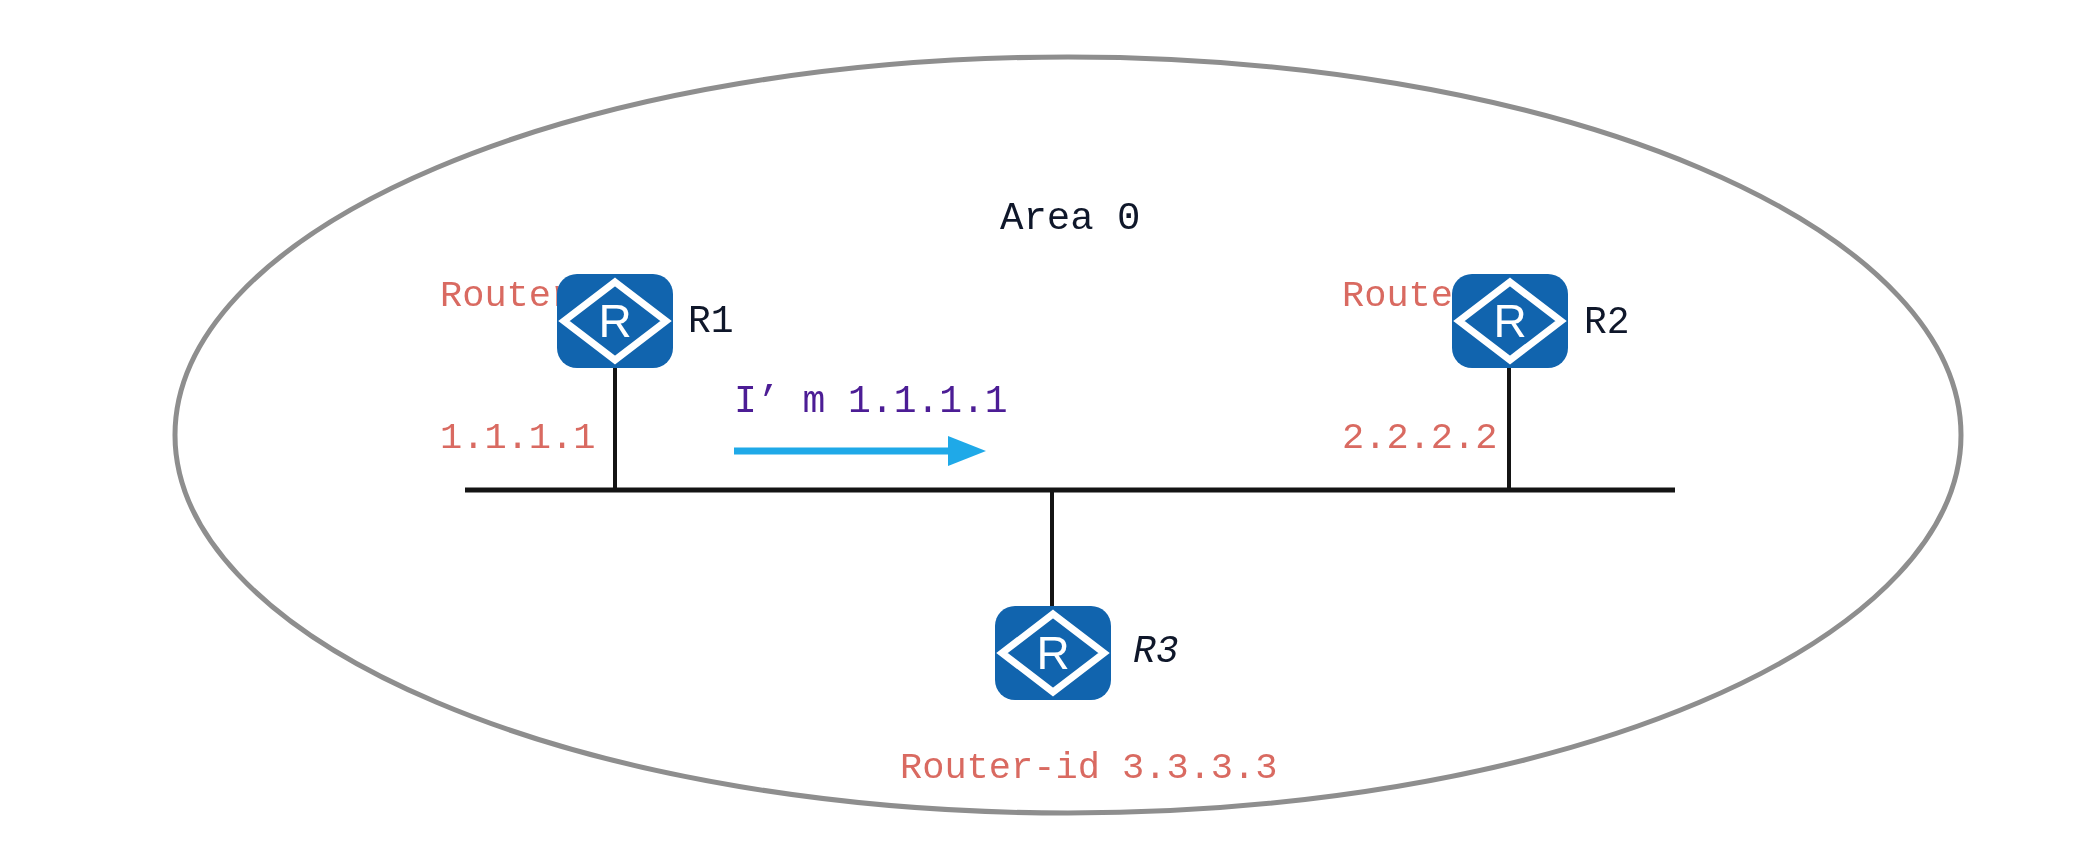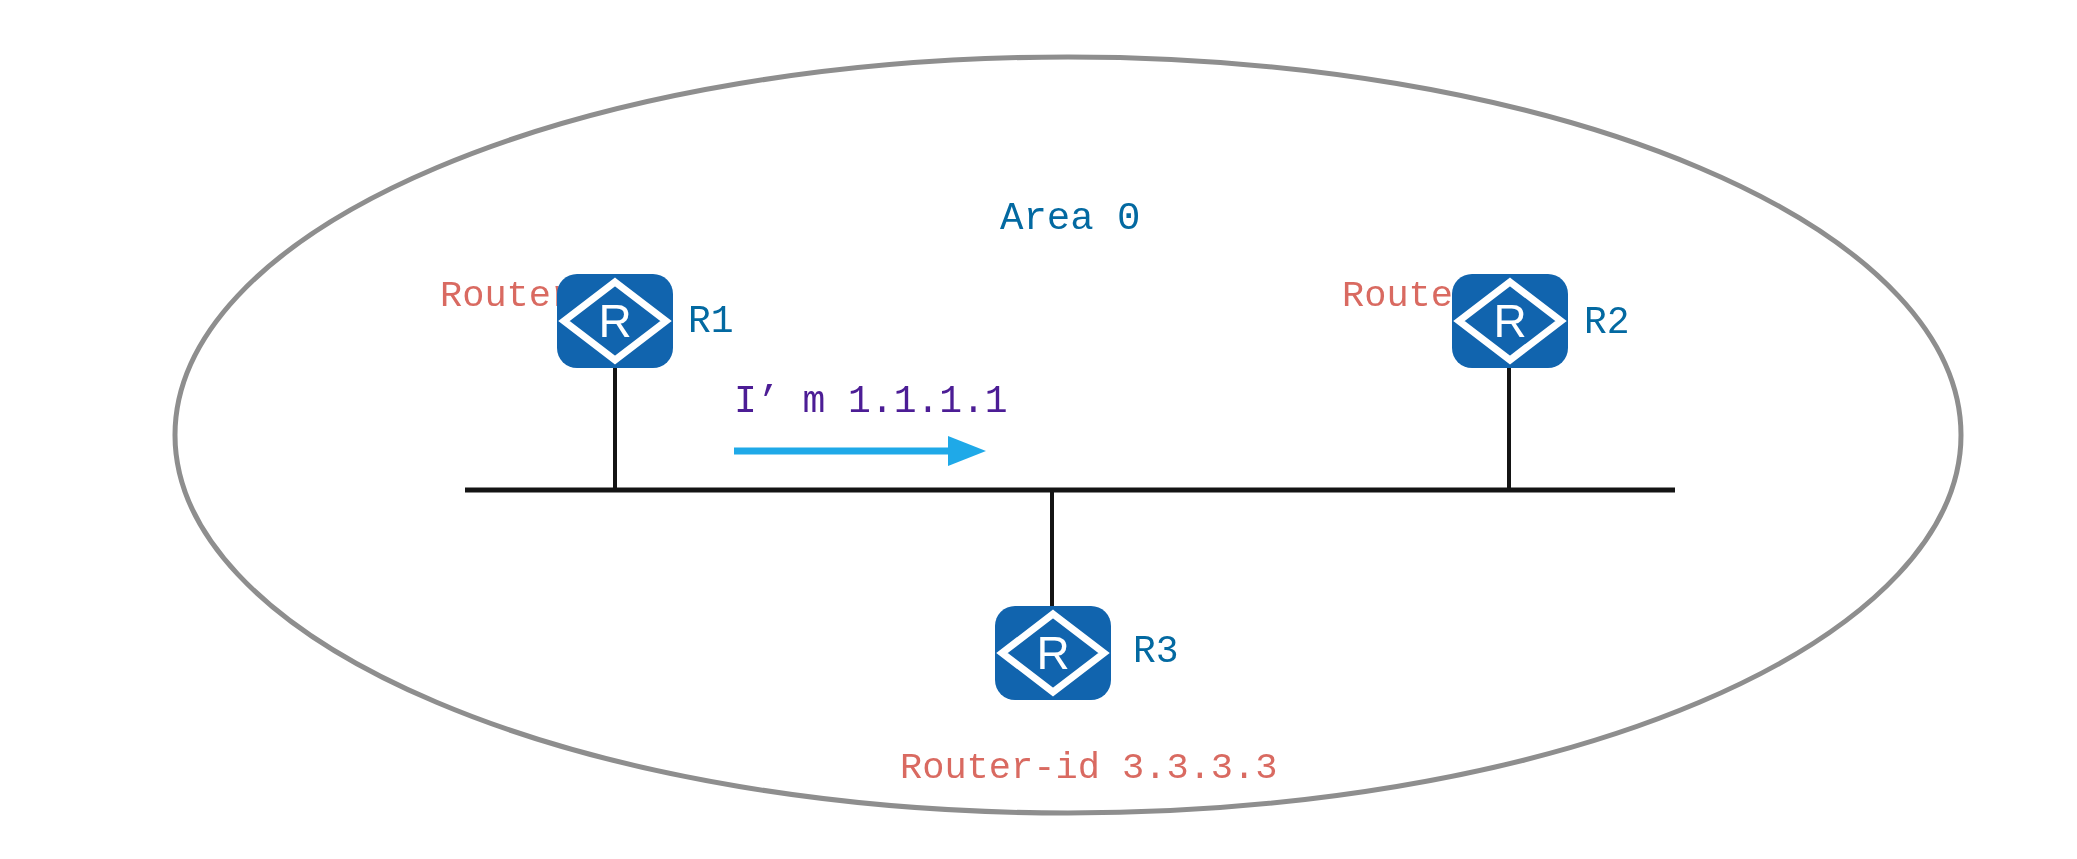--- a/index.html
+++ b/index.html
@@ -6,32 +6,32 @@
   .diagram{
     position:relative;
     width:2077px;height:859px;
     background:#ffffff;
     overflow:hidden;
     font-family:"Liberation Mono","DejaVu Sans Mono",monospace;
   }
   .shapes-layer{position:absolute;left:0;top:0;z-index:1;}
   .txt{position:absolute;z-index:2;white-space:pre;line-height:1.18;}
   .red{color:#d96a61;}
-  .blk{color:#0369a1;}
+  .blk{color:#0f172a;}
   .blue{color:#4c1d95;}
   .rid{font-size:37px;}
   .rid-r1{left:440px;top:188px;}
   .rid-r2{left:1342px;top:188px;}
   .rid-r1 div, .rid-r2 div{margin-bottom:11px;}
   .area-label{left:1000px;top:196px;font-size:39px;}
   .hello-text{left:734px;top:380px;font-size:38px;}
   .rname{font-size:38px;}
   .rname-r1{left:688px;top:300px;}
   .rname-r2{left:1584px;top:301px;}
-  .rname-r3{left:1133px;top:630px;}
+  .rname-r3{left:1133px;top:630px;font-style:italic;}
   .rid-r3{left:900px;top:736px;font-size:37px;margin-top:11px;}
   .router-icon{position:absolute;z-index:3;width:116px;height:94px;}
   .icon-body{fill:#1164ae;}
   .icon-diamond{fill:none;stroke:#ffffff;stroke-width:7;stroke-linejoin:miter;}
   .icon-r{
     fill:#ffffff;
     font-family:"Liberation Sans",sans-serif;
     font-size:46px;
     text-anchor:middle;
   }
@@ -50,24 +50,26 @@
     <g>
       <line x1="734" y1="451" x2="950" y2="451" stroke="#1fa9e8" stroke-width="7"></line>
       <polygon points="948,436 986,451 948,466" fill="#1fa9e8"></polygon>
     </g>
   </svg>
 
   <div class="txt blk area-label">Area 0</div>
 
   <div class="txt red rid rid-r1">
     <div>Router-id</div>
+    <div>1.1.1.1</div>
   </div>
 
   <div class="txt red rid rid-r2">
     <div>Router-id</div>
+    <div>2.2.2.2</div>
   </div>
 
   <div class="txt blue hello-text">I’ m 1.1.1.1</div>
 
   <div class="txt blk rname rname-r1">R1</div>
   <div class="txt blk rname rname-r2">R2</div>
   <div class="txt blk rname rname-r3">R3</div>
 
   <div class="txt red rid-r3">Router-id 3.3.3.3</div>
 

